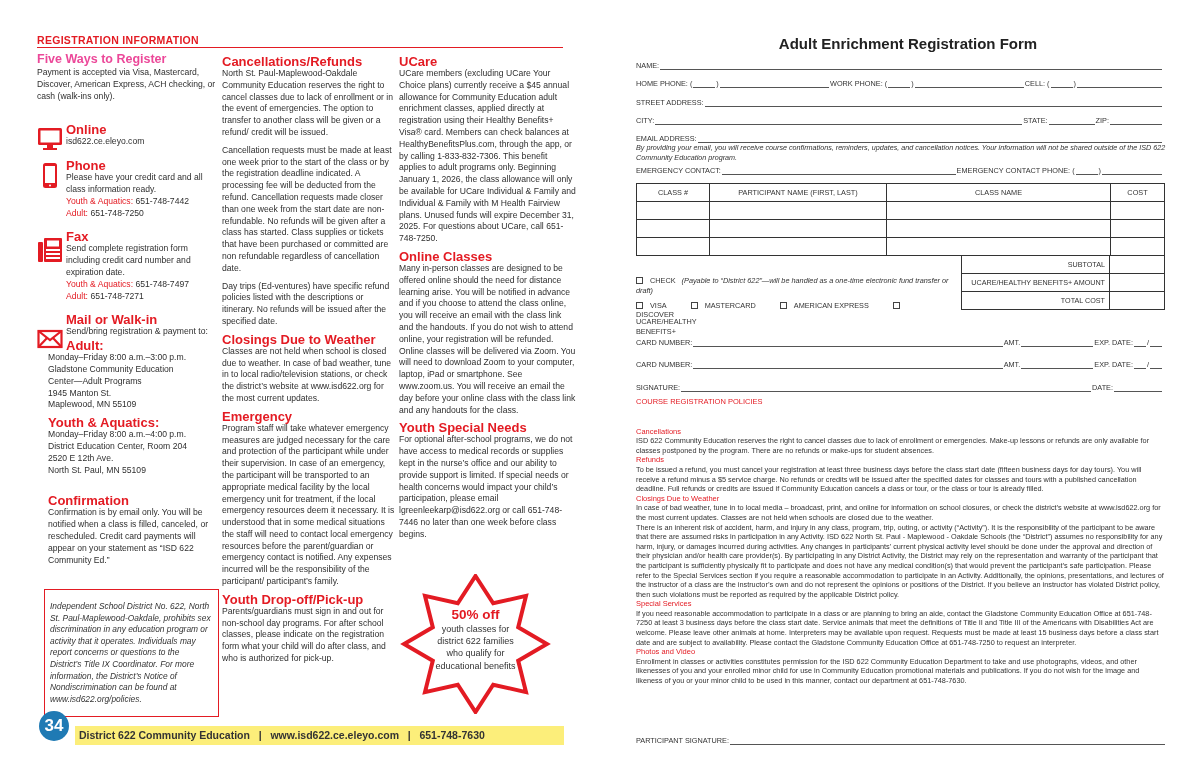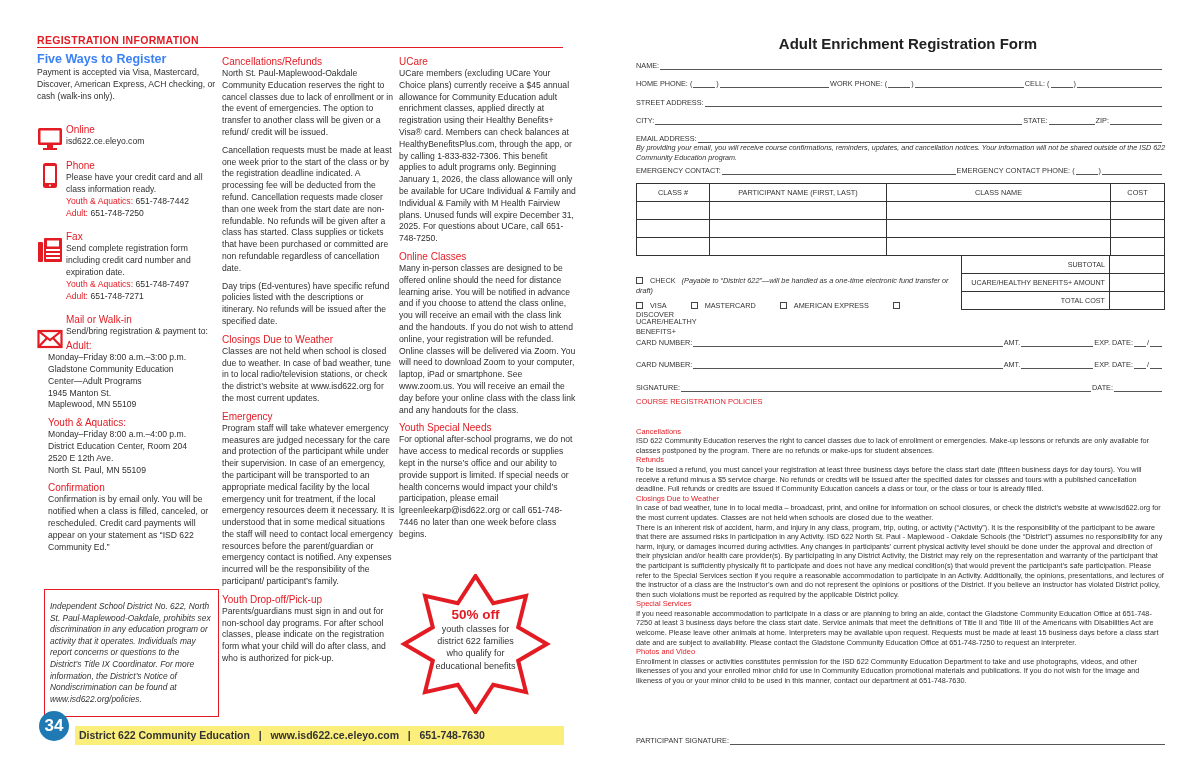--- a/index.html
+++ b/index.html
@@ -6,22 +6,22 @@
   html,body{width:1200px;height:781px;background:#fff;overflow:hidden}
   body{font-family:"Liberation Sans",sans-serif;color:#2a2a2a;position:relative}
   .red{color:#e31b23}
   .left-page{position:absolute;left:0;top:0;width:600px;height:781px}
   .right-page{position:absolute;left:600px;top:0;width:600px;height:781px}
   .sec-header{position:absolute;left:37px;top:34px;width:526px;font-size:10.5px;font-weight:bold;letter-spacing:.3px;color:#e31b23;border-bottom:1px solid #e31b23;padding-bottom:1px}
   .col{position:absolute;font-size:8.6px;line-height:11.8px;color:#2f2f2f}
   .col1{left:37px;top:52px;width:180px}
   .col2{left:222px;top:56px;width:175px}
   .col3{left:399px;top:56px;width:178px}
-  .h-big{font-size:12.5px;font-weight:bold;color:#3b82f6;line-height:15px}
-  .h{font-weight:normal;color:#e31b23;font-size:10px;line-height:12px}
+  .h-big{font-size:12.5px;font-weight:bold;color:#ec4899;line-height:15px}
+  .h{font-weight:bold;color:#e31b23;font-size:13px;line-height:12px}
   .p{margin-bottom:6px}
   .way{position:relative;padding-left:29px;margin-top:10px}
   .way .ic{position:absolute;left:0;top:2px;width:26px;height:26px}
   .way .ic svg{width:26px;height:26px}
   .notice{position:absolute;left:44px;top:589px;width:175px;border:1.3px solid #e31b23;padding:11px 5px;font-style:italic;font-size:8.4px;line-height:11.6px;color:#333}
   .footer-bar{position:absolute;left:75px;top:726px;width:489px;height:19px;background:#fcee7a}
   .footer-text{position:absolute;left:79px;top:729px;font-size:10.5px;font-weight:bold;color:#333;white-space:pre}
   .page-num{position:absolute;left:39px;top:711px;width:30px;height:30px;border-radius:50%;background:#1f7ab4;color:#fff;font-weight:bold;font-size:17px;text-align:center;line-height:30px}
   .starburst{position:absolute;left:398px;top:574px;width:155px;height:140px}
   .starburst svg{position:absolute;left:0;top:0}
@@ -122,21 +122,21 @@
       <div>1945 Manton St.</div>
       <div>Maplewood, MN 55109</div>
     </div>
     <div style="padding-left:11px;margin-top:6px">
       <div class="h">Youth &amp; Aquatics:</div>
       <div>Monday–Friday 8:00 a.m.–4:00 p.m.</div>
       <div>District Education Center, Room 204</div>
       <div>2520 E 12th Ave.</div>
       <div>North St. Paul, MN 55109</div>
     </div>
-    <div style="padding-left:11px;margin-top:6px">
+    <div style="padding-left:11px;margin-top:19px">
       <div class="h">Confirmation</div>
       <div>Confirmation is by email only. You will be notified when a class is filled, canceled, or rescheduled. Credit card payments will appear on your statement as “ISD 622 Community Ed.”</div>
     </div>
   </div>
 
   <div class="notice">Independent School District No. 622, North St. Paul-Maplewood-Oakdale, prohibits sex discrimination in any education program or activity that it operates. Individuals may report concerns or questions to the District’s Title IX Coordinator. For more information, the District’s Notice of Nondiscrimination can be found at www.isd622.org/policies.</div>
 
   <div class="col col2">
     <div class="h">Cancellations/Refunds</div>
     <div class="p">North St. Paul-Maplewood-Oakdale Community Education reserves the right to cancel classes due to lack of enrollment or in the event of emergencies. The option to transfer to another class will be given or a refund/ credit will be issued.</div>

